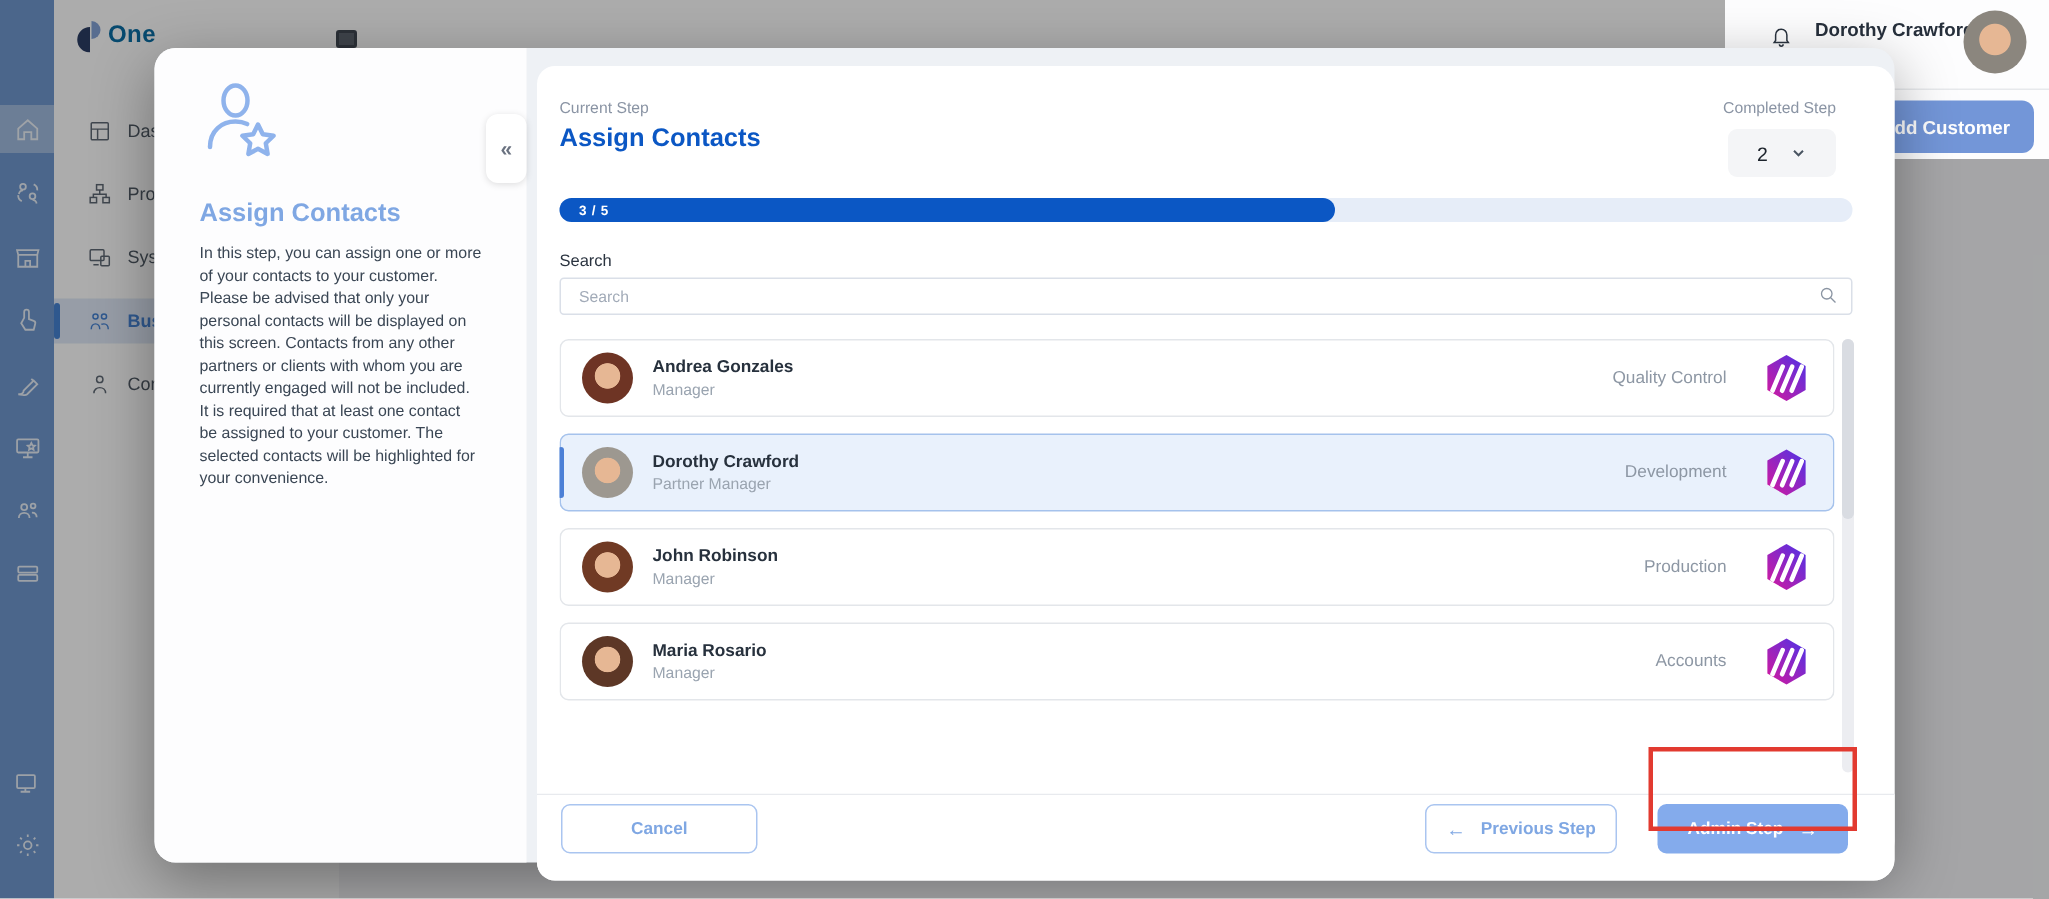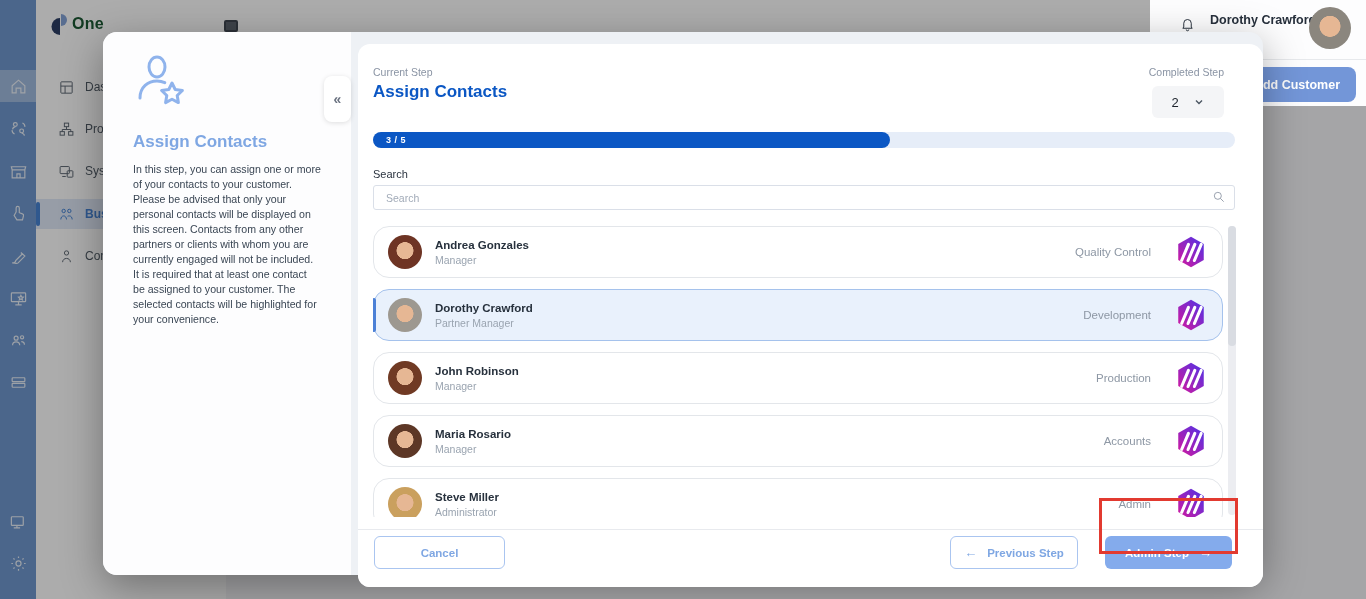--- a/index.html
+++ b/index.html
@@ -7,21 +7,21 @@
   .screen { position:relative; width:1366px; height:599px; overflow:hidden; background:#f7f8fa; }
 
   
   .rail { position:absolute; left:0; top:0; width:36px; height:599px; background:#6b94cc; z-index:1; }
   .rail-item { position:absolute; left:0; width:36px; height:32px; display:flex; align-items:center; justify-content:center; }
   .rail-item svg { width:19px; height:19px; stroke:#f2f6fb; stroke-width:1.5; fill:none; opacity:.92; }
   .rail-item.active { background:#9db8dd; }
 
   .app-header { position:absolute; left:36px; top:0; right:0; height:60px; background:#fff; z-index:1; }
   .logo { position:absolute; left:14px; top:13px; display:flex; align-items:center; gap:2px; }
-  .logo-text { font-size:16px; font-weight:bold; color:#14532d; letter-spacing:.3px; }
+  .logo-text { font-size:16px; font-weight:bold; color:#0369a1; letter-spacing:.3px; }
   .page-title-frag { position:absolute; left:188px; top:20px; width:14px; height:12px; border:2px solid #3a414c; border-radius:2px; background:#565e69; }
 
   .submenu { position:absolute; left:36px; top:60px; width:190px; bottom:0; background:#fff; z-index:1; }
   .submenu-item { position:absolute; left:0; width:190px; height:30px; display:flex; align-items:center; gap:10px; padding-left:22px; font-size:12px; color:#4a5560; }
   .submenu-item svg { width:17px; height:17px; stroke:#5a6470; stroke-width:1.4; fill:none; flex:0 0 auto; }
   .submenu-item.active { background:#dfe9f8; color:#3f7ed2; font-weight:bold; }
   .submenu-item.active svg { stroke:#3f7ed2; }
   .submenu-item.active::before { content:""; position:absolute; left:0; top:3px; bottom:3px; width:4px; background:#3f7ed2; border-radius:2px; }
   .app-main { position:absolute; left:226px; top:60px; right:0; bottom:0; background:#f4f5f7; z-index:1; }
 
@@ -60,21 +60,21 @@
   .progress-label { margin-left:13px; font-size:9px; font-weight:bold; color:#fff; letter-spacing:.5px; }
 
   .search-label { position:absolute; left:15px; top:124px; font-size:11px; color:#2b3440; }
   .search-wrap { position:absolute; left:15px; top:141px; width:862px; height:25px; }
   .search-wrap input { width:100%; height:100%; border:1px solid #dadfe8; border-radius:3px; padding:0 30px 0 12px; font-size:10.5px; font-family:inherit; color:#3a4654; background:#fff; }
   .search-wrap input::placeholder { color:#a2abb8; }
   .search-icon { position:absolute; right:9px; top:5px; width:14px; height:14px; }
   .search-icon svg { width:14px; height:14px; stroke:#8a94a2; stroke-width:1.5; fill:none; }
 
   .contact-list { position:absolute; left:15px; top:182px; width:850px; bottom:70px; overflow:hidden; }
-  .contact-row { position:relative; height:52px; margin-bottom:11px; background:#fff; border:1px solid #e3e6ea; border-radius:16px; display:flex; align-items:center; padding:0 14px; cursor:pointer; }
+  .contact-row { position:relative; height:52px; margin-bottom:11px; background:#fff; border:1px solid #e3e6ea; border-radius:6px; display:flex; align-items:center; padding:0 14px; cursor:pointer; }
   .contact-row.selected { background:#e9f1fc; border-color:#a5c2ec; }
   .contact-row.selected::before { content:""; position:absolute; left:-2px; top:8px; bottom:8px; width:4px; background:#4c80d6; border-radius:3px; }
   .c-avatar { width:34px; height:34px; border-radius:50%; flex:0 0 auto; }
   .c-info { margin-left:13px; }
   .c-name { font-size:11.5px; font-weight:bold; color:#27313d; }
   .c-role { font-size:10.5px; color:#9aa4b0; margin-top:3px; }
   .c-right { margin-left:auto; display:flex; align-items:center; gap:23px; }
   .c-dept { font-size:11.5px; color:#8d97a4; }
   .hex-logo { width:34px; height:34px; flex:0 0 auto; }
 
@@ -349,38 +349,20 @@
                 <path d="M20 2 35 10.5V29.5L20 38 5 29.5V10.5Z" fill="url(#hg)"></path>
                 <g clip-path="url(#hc)" stroke="#fff" stroke-width="3.6" stroke-linecap="round" fill="none">
                   <path d="M9 30 17 11"></path>
                   <path d="M16.5 30 24.5 11"></path>
                   <path d="M24 30 32 11"></path>
                 </g>
               </svg>
           </div>
         </div>
 
-        <div class="contact-row">
-          <div class="c-avatar avatar-face" style="background-color: rgb(202, 160, 94);"></div>
-          <div class="c-info">
-              <div class="c-name">Steve Miller</div>
-              <div class="c-role">Administrator</div>
-            </div>
-          <div class="c-right">
-              <span class="c-dept">Admin</span>
-            <svg class="hex-logo" viewBox="0 0 40 40">
-                <path d="M20 2 35 10.5V29.5L20 38 5 29.5V10.5Z" fill="url(#hg)"></path>
-                <g clip-path="url(#hc)" stroke="#fff" stroke-width="3.6" stroke-linecap="round" fill="none">
-                  <path d="M9 30 17 11"></path>
-                  <path d="M16.5 30 24.5 11"></path>
-                  <path d="M24 30 32 11"></path>
-                </g>
-              </svg>
-          </div>
-        </div>
 
       </div>
 
       <div class="list-scrollbar">
           <div class="thumb"></div>
         </div>
 
       <div class="modal-footer">
         <button class="btn btn-outline btn-cancel">Cancel</button>
         <button class="btn btn-outline btn-prev">

